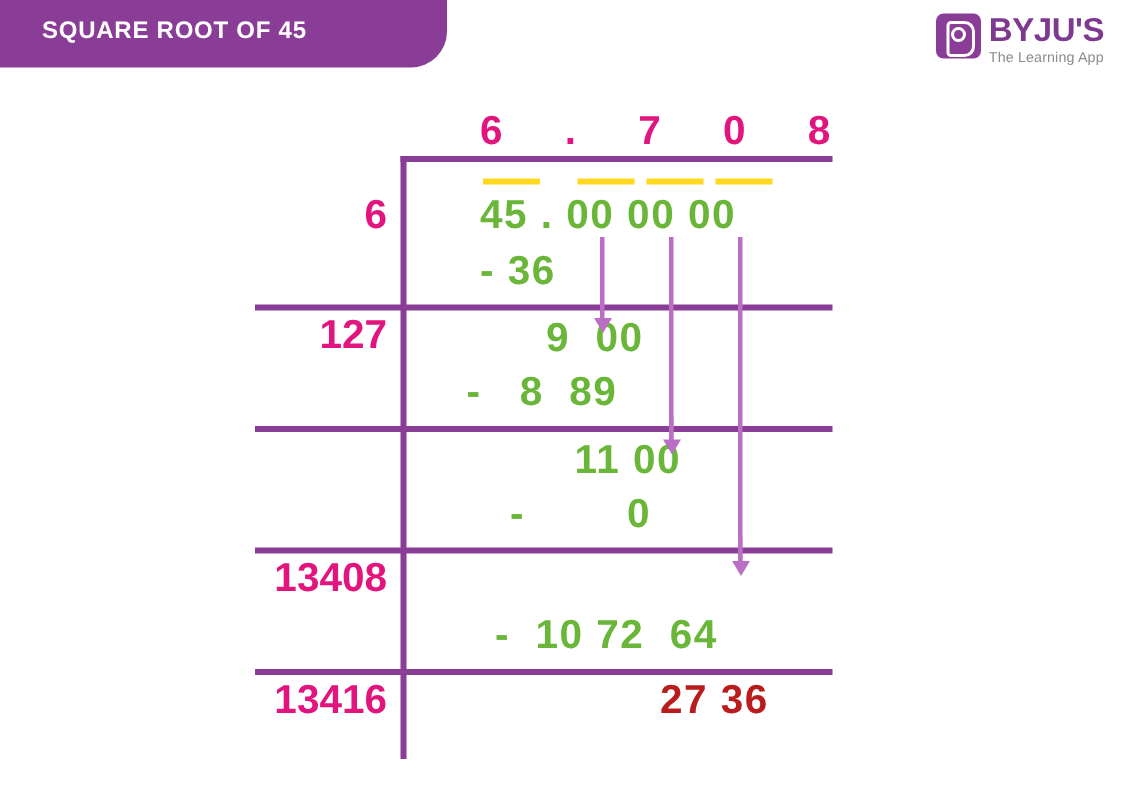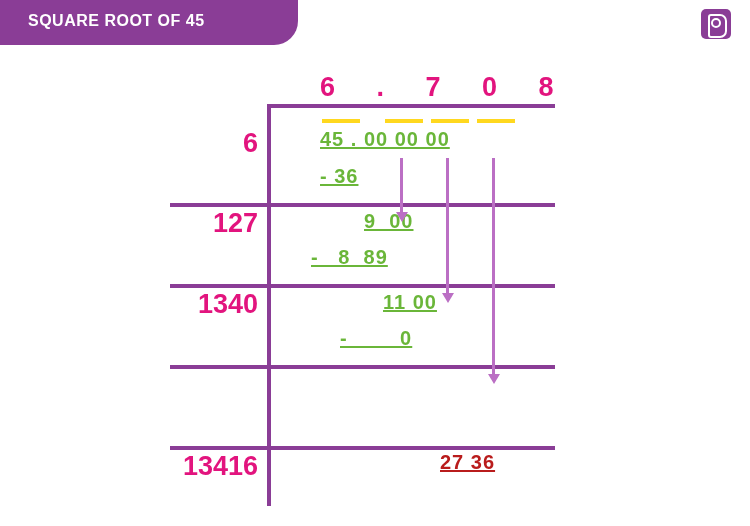--- a/index.html
+++ b/index.html
@@ -61,23 +61,22 @@
 
   
   #worksheet{position:absolute;left:0;top:0;width:750px;height:526px;margin-top:8px;}
 
   .pink{color:#b91c1c;}
   .green{color:#6ab639;}
 
   
   .digit{
     position:absolute;
-    font-size:20px;font-weight:bold;
+    font-size:27px;font-weight:bold;
     white-space:pre;
-    text-decoration:underline;
   }
   .quotient{
     position:absolute;
     font-size:27px;font-weight:bold;
     color:#e2147e;white-space:pre;
   }
   .divisor{
     position:absolute;
     font-size:27px;font-weight:bold;
     color:#e2147e;
@@ -101,20 +100,24 @@
   }
 </style>
 </head>
 <body>
 
 <div id="header-banner"></div>
 <div id="header-title">SQUARE ROOT OF 45</div>
 
 <div id="logo">
   <div id="logo-mark"></div>
+  <div id="logo-text">
+    <span id="logo-word">BYJU'S</span>
+    <span id="logo-tag">The Learning App</span>
+  </div>
 </div>
 
 <div id="worksheet">
 
   <div class="quotient" style="left:320px;top:64px;letter-spacing:17px;">6 . 7 0 8</div>
 
   <div class="hline" style="left:267px;top:96px;width:288px;"></div>
 
   <div class="vline" style="left:267px;top:96px;height:402px;"></div>
 
@@ -128,26 +131,27 @@
   <div class="digit green" style="left:320px;top:157px;letter-spacing:1px;">- 36</div>
 
   <div class="hline" style="left:170px;top:195px;width:385px;"></div>
 
   <div class="divisor" style="left:178px;top:200px;width:80px;text-align:right;">127</div>
   <div class="digit green" style="left:364px;top:202px;letter-spacing:1px;">9  00</div>
   <div class="digit green" style="left:311px;top:238px;letter-spacing:1px;">-   8  89</div>
 
   <div class="hline" style="left:170px;top:276px;width:385px;"></div>
 
-  <div class="divisor" style="left:168px;top:281px;width:90px;">1340</div>
   <div class="digit green" style="left:383px;top:283px;letter-spacing:1px;">11 00</div>
   <div class="digit green" style="left:340px;top:319px;letter-spacing:1px;">-        0</div>
 
   <div class="hline" style="left:170px;top:357px;width:385px;"></div>
 
+  <div class="divisor" style="left:158px;top:362px;width:100px;">13408</div>
+  <div class="digit green" style="left:330px;top:400px;letter-spacing:1px;">-  10 72  64</div>
 
   <div class="hline" style="left:170px;top:438px;width:385px;"></div>
 
   <div class="divisor" style="left:158px;top:443px;width:100px;">13416</div>
   <div class="digit pink" style="left:440px;top:443px;letter-spacing:1px;">27 36</div>
 
   <div class="arrow" style="left:400px;top:150px;height:55px;"></div>
 
   <div class="thin-v" style="left:446px;top:150px;height:136px;"></div>
   <div class="arrow" style="left:446px;top:270px;height:16px;"></div>

